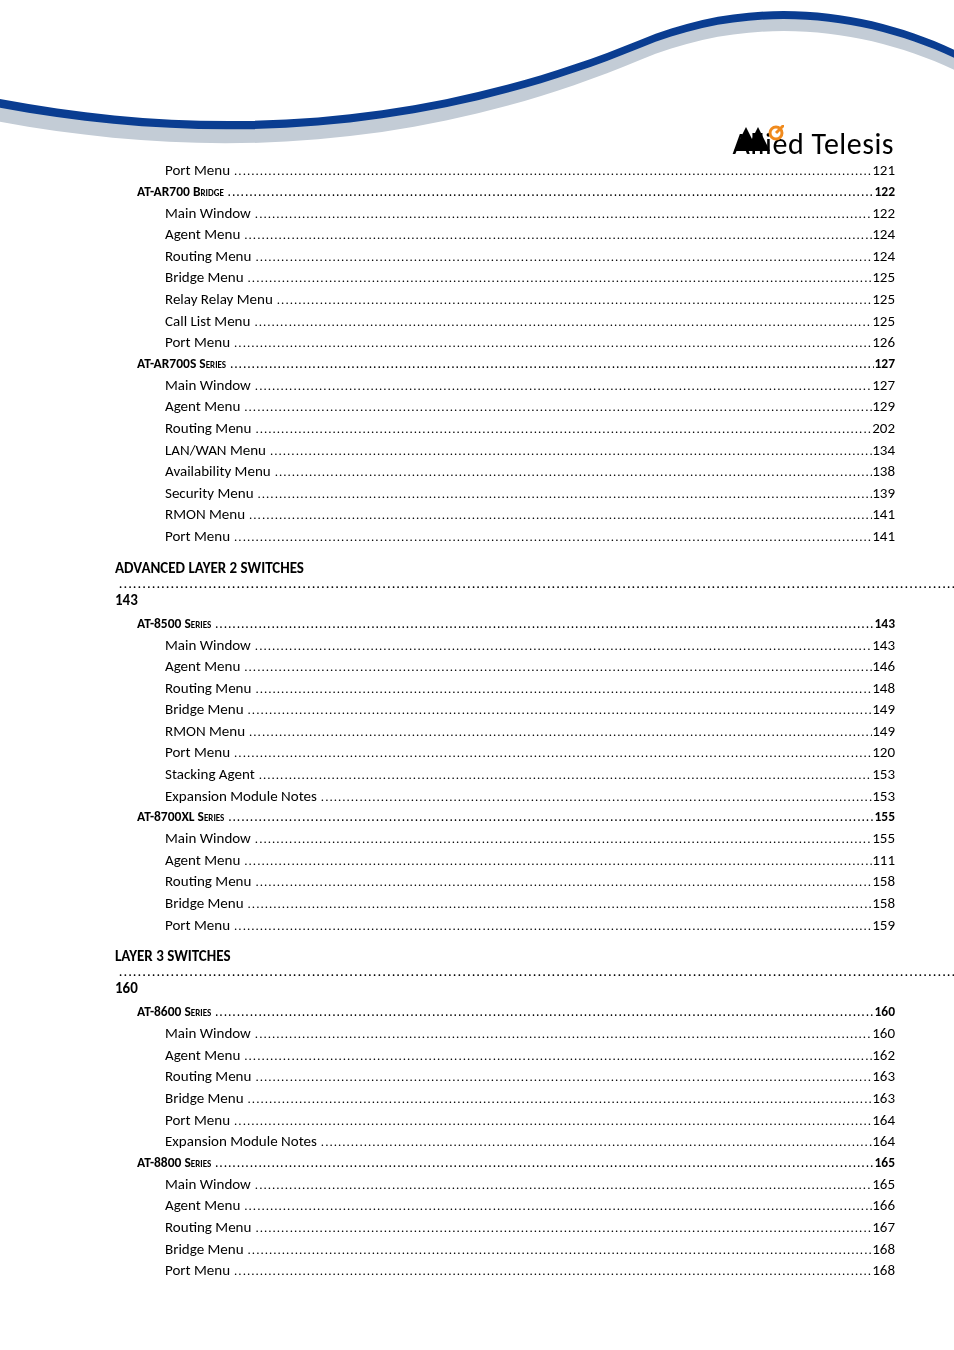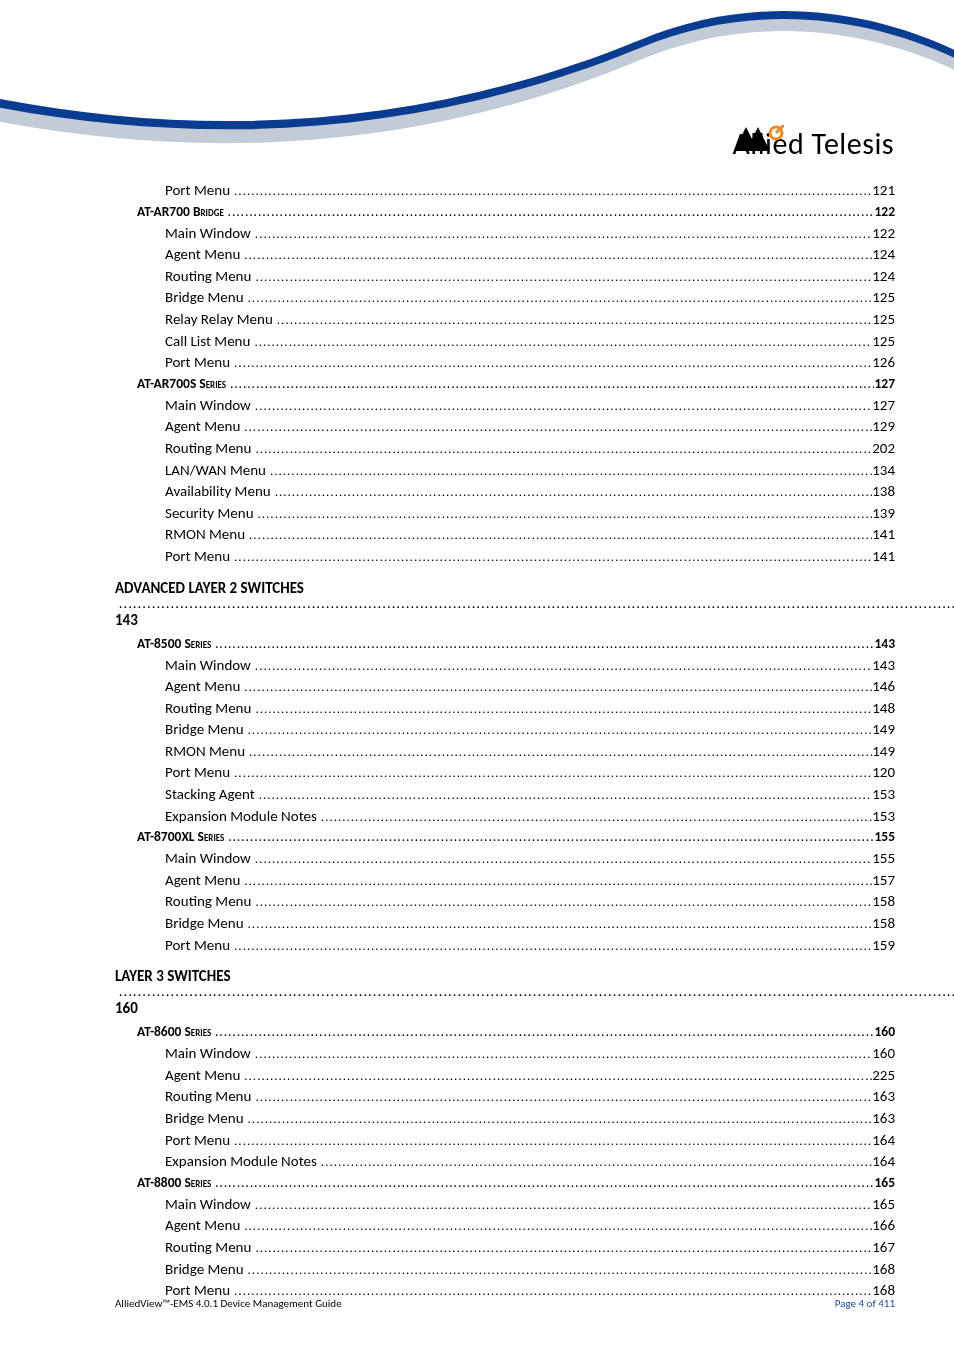--- a/index.html
+++ b/index.html
@@ -36,21 +36,21 @@
     gap: 8px;
   }
   .brand-text {
     font-size: 30px;
     font-weight: 500;
     letter-spacing: 0.5px;
     color: #000;
   }
   .toc {
     position: absolute;
-    top: 180px;
+    top: 160px;
     left: 115px;
     width: 780px;
   }
   .toc-line {
     display: flex;
     align-items: baseline;
     white-space: nowrap;
   }
   .toc-line .label {
     flex: 0 0 auto;
@@ -273,21 +273,21 @@
         <span class="page-num">155</span>
       </div>
       <div class="toc-line level-item">
         <span class="label">Main Window</span>
         <span class="leader">................................................................................................................................................................................................................................................................................................................................................................................................................</span>
         <span class="page-num">155</span>
       </div>
       <div class="toc-line level-item">
         <span class="label">Agent Menu</span>
         <span class="leader">................................................................................................................................................................................................................................................................................................................................................................................................................</span>
-        <span class="page-num">157</span>
+        <span class="page-num">111</span>
       </div>
       <div class="toc-line level-item">
         <span class="label">Routing Menu</span>
         <span class="leader">................................................................................................................................................................................................................................................................................................................................................................................................................</span>
         <span class="page-num">158</span>
       </div>
       <div class="toc-line level-item">
         <span class="label">Bridge Menu</span>
         <span class="leader">................................................................................................................................................................................................................................................................................................................................................................................................................</span>
         <span class="page-num">158</span>
@@ -308,21 +308,21 @@
         <span class="page-num">160</span>
       </div>
       <div class="toc-line level-item">
         <span class="label">Main Window</span>
         <span class="leader">................................................................................................................................................................................................................................................................................................................................................................................................................</span>
         <span class="page-num">160</span>
       </div>
       <div class="toc-line level-item">
         <span class="label">Agent Menu</span>
         <span class="leader">................................................................................................................................................................................................................................................................................................................................................................................................................</span>
-        <span class="page-num">225</span>
+        <span class="page-num">162</span>
       </div>
       <div class="toc-line level-item">
         <span class="label">Routing Menu</span>
         <span class="leader">................................................................................................................................................................................................................................................................................................................................................................................................................</span>
         <span class="page-num">163</span>
       </div>
       <div class="toc-line level-item">
         <span class="label">Bridge Menu</span>
         <span class="leader">................................................................................................................................................................................................................................................................................................................................................................................................................</span>
         <span class="page-num">163</span>
@@ -362,18 +362,14 @@
         <span class="leader">................................................................................................................................................................................................................................................................................................................................................................................................................</span>
         <span class="page-num">168</span>
       </div>
       <div class="toc-line level-item">
         <span class="label">Port Menu</span>
         <span class="leader">................................................................................................................................................................................................................................................................................................................................................................................................................</span>
         <span class="page-num">168</span>
       </div>
     </div>
 
-<div class="footer">
-  <span>AlliedView™-EMS 4.0.1 Device Management Guide</span>
-  <span class="right">Page 4 of 411</span>
+
 </div>
 
-</div>
-
 </body></html>

